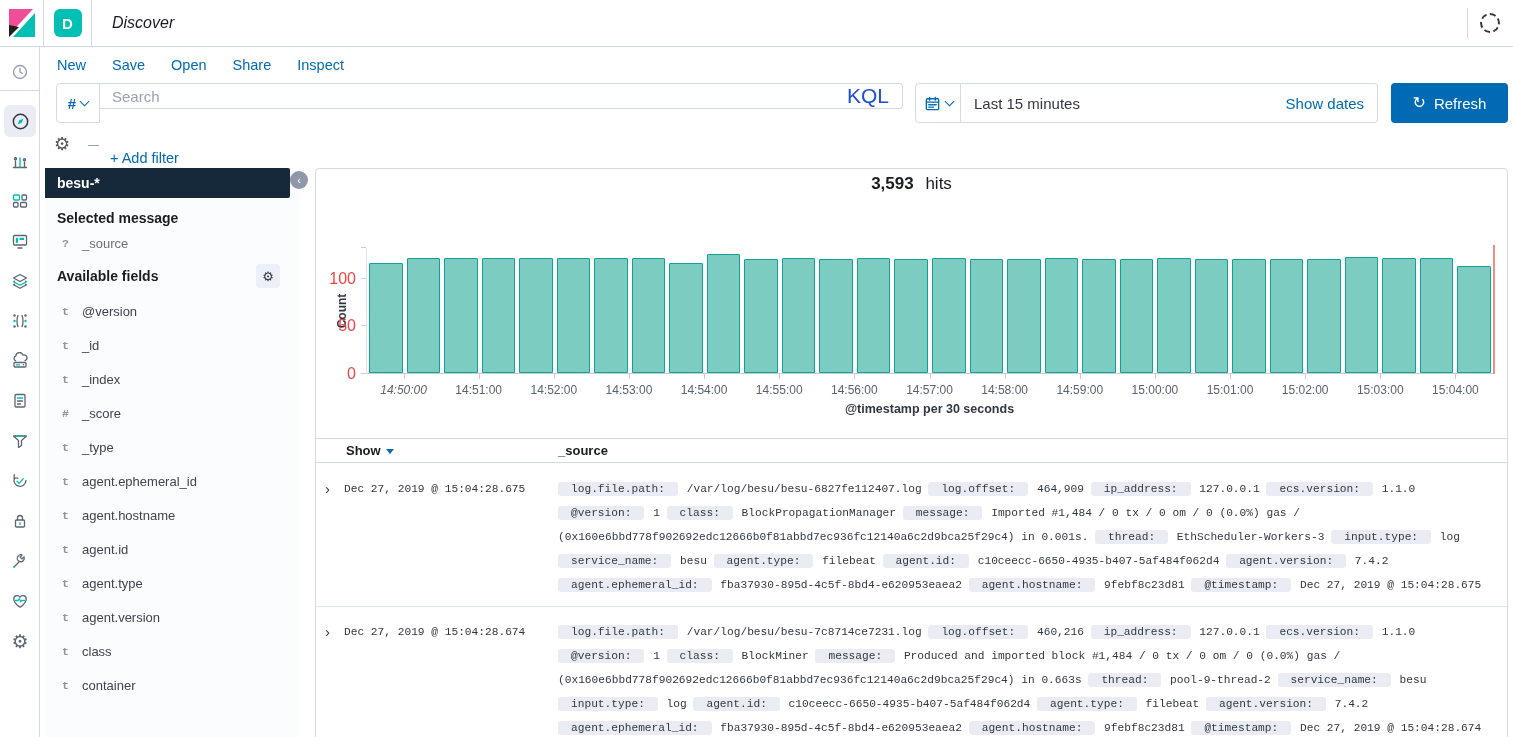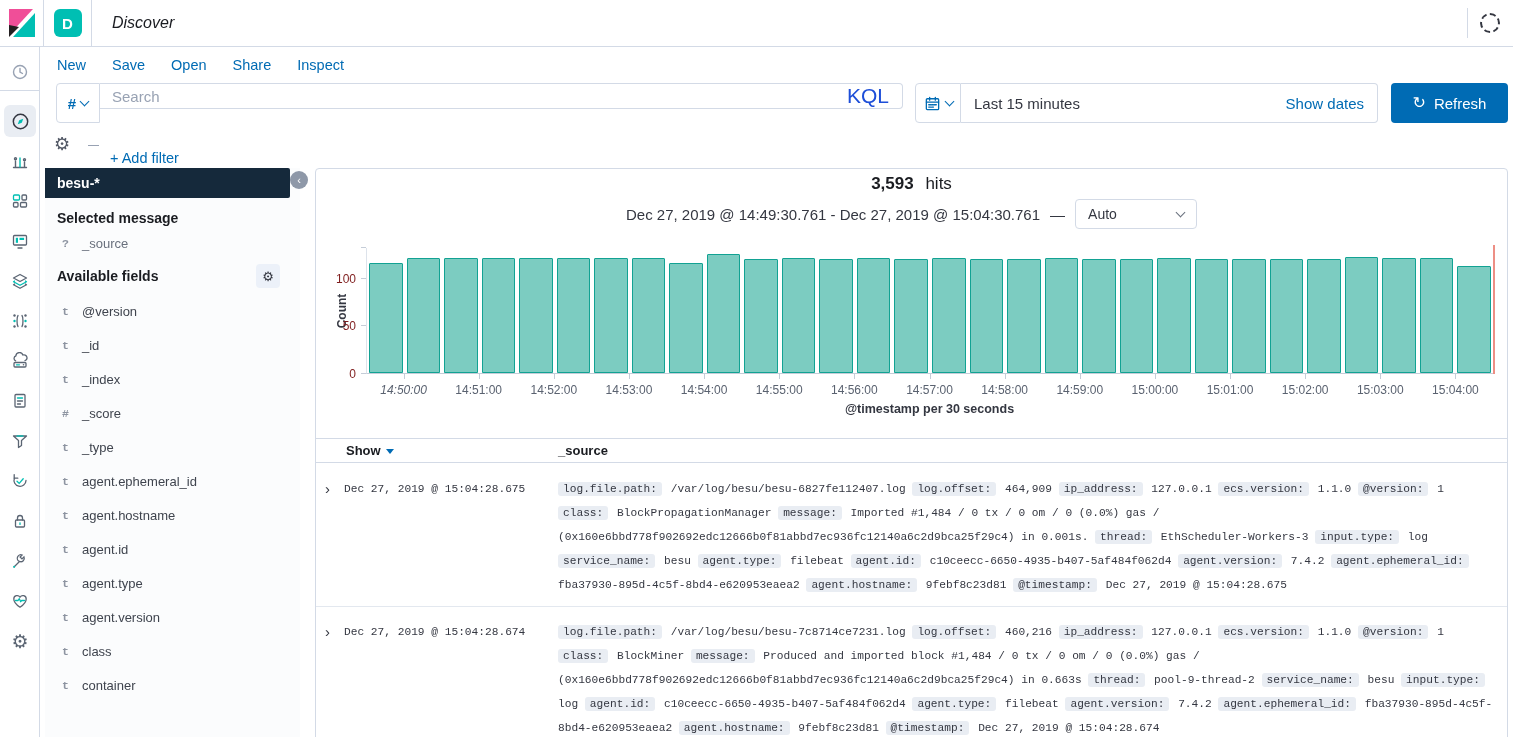--- a/index.html
+++ b/index.html
@@ -100,22 +100,22 @@
   .interval-select .chev { color:#69707D; }
 
   
   .chart { position:absolute; left:50px; top:79px; right:14px; height:126px; }
   .plot { position:absolute; inset:0; border-bottom:1px solid #C5CDD8; border-left:1px solid #DDE3EB; }
   .bars { position:absolute; inset:0; display:flex; align-items:flex-end; }
   .bar-slot { flex:1; height:100%; display:flex; align-items:flex-end; justify-content:center; }
   .bar { width:calc(100% - 4px); background:#7CCCC1; border:1px solid #12A293;
          border-radius:1px 1px 0 0; }
   .now-line { position:absolute; right:-2px; top:-3px; bottom:-1px; width:2px; background:#ED8F85; }
-  .ylab { position:absolute; right:calc(100% + 10px); transform:translateY(50%); font-size:12px;
-          color:#7f1d1d; white-space:nowrap; }
+  .ylab { position:absolute; right:calc(100% + 10px); transform:translateY(50%); font-size:16px;
+          color:#ef4444; white-space:nowrap; }
   .ymark { position:absolute; right:100%; width:5px; height:1px; background:#C5CDD8; }
   .xaxis { position:absolute; top:100%; left:0; right:0; height:28px; }
   .xmark { position:absolute; top:0; width:1px; height:5px; background:#C5CDD8; }
   .xlab { position:absolute; top:9px; transform:translateX(-50%); font-size:12px; color:#5A6270;
           white-space:nowrap; }
   .count-label { position:absolute; left:26px; top:142px; transform:translate(-50%,-50%) rotate(-90deg);
                  font-size:12px; font-weight:bold; color:#343741; }
   .xtitle { position:absolute; top:233px; left:50px; right:14px; text-align:center; font-size:12.5px;
             font-weight:bold; color:#343741; }
 
@@ -125,21 +125,21 @@
                 font-weight:bold; color:#1A1C21; }
   .th-time { margin-left:30px; width:212px; display:flex; align-items:center; gap:5px; }
   .sort-down { width:0; height:0; border-left:4.5px solid transparent; border-right:4.5px solid transparent;
                border-top:5.5px solid #006BB4; display:inline-block; margin-top:2px; }
   .rows { position:absolute; top:295px; left:0; right:0; bottom:0; overflow:hidden; }
   .t-row { display:flex; padding:13px 6px 9px 9px; border-bottom:1px solid #E3E8EF;
            font-family:"Liberation Mono",monospace; font-size:11.2px; line-height:24px; color:#343741; }
   .expander { width:19px; font-size:15px; color:#343741; font-family:"Liberation Sans",sans-serif; }
   .t-time { width:214px; white-space:nowrap; }
   .t-source { flex:1; word-break:break-word; padding-right:2px; }
-  .fkey { background:#E9EDF3; border-radius:3px; padding:1px 5px; color:#343741; margin-right:2px; }
+  .fkey { background:#E9EDF3; border-radius:3px; padding:1px 13px; color:#343741; margin-right:2px; }
 </style>
 </head>
 <body>
 
 <div class="topbar">
   <div class="logo-cell">
     <svg width="26" height="28" viewBox="0 0 26 28">
       <polygon points="0,0 24,0 0,26" fill="#F04E98"></polygon>
       <polygon points="0,16 0,28 10,18" fill="#231F20"></polygon>
       <polygon points="26,4 26,28 4,28" fill="#00BFB3"></polygon>
@@ -391,28 +391,20 @@
         </span>
         <span class="f-name">container</span>
       </div>
     </div>
 </div>
 
 <div class="main-card">
   <div class="hits-row">
     <span class="hits-num">3,593</span>
     <span class="hits-lbl">hits</span>
-  </div>
-  <div class="range-row">
-    <span>Dec 27, 2019 @ 14:49:30.761 - Dec 27, 2019 @ 15:04:30.761</span>
-    <span>—</span>
-    <div class="interval-select">
-      <span>Auto</span>
-      <span class="chev"></span>
-    </div>
   </div>
 
   <div class="count-label">Count</div>
   <div class="chart">
     <div class="plot">
       <div class="bars">
           <div class="bar-slot">
             <div class="bar" style="height: 87.8788%; background: rgb(124, 204, 193); border-color: rgb(18, 162, 147);"></div>
           </div>
           <div class="bar-slot">

